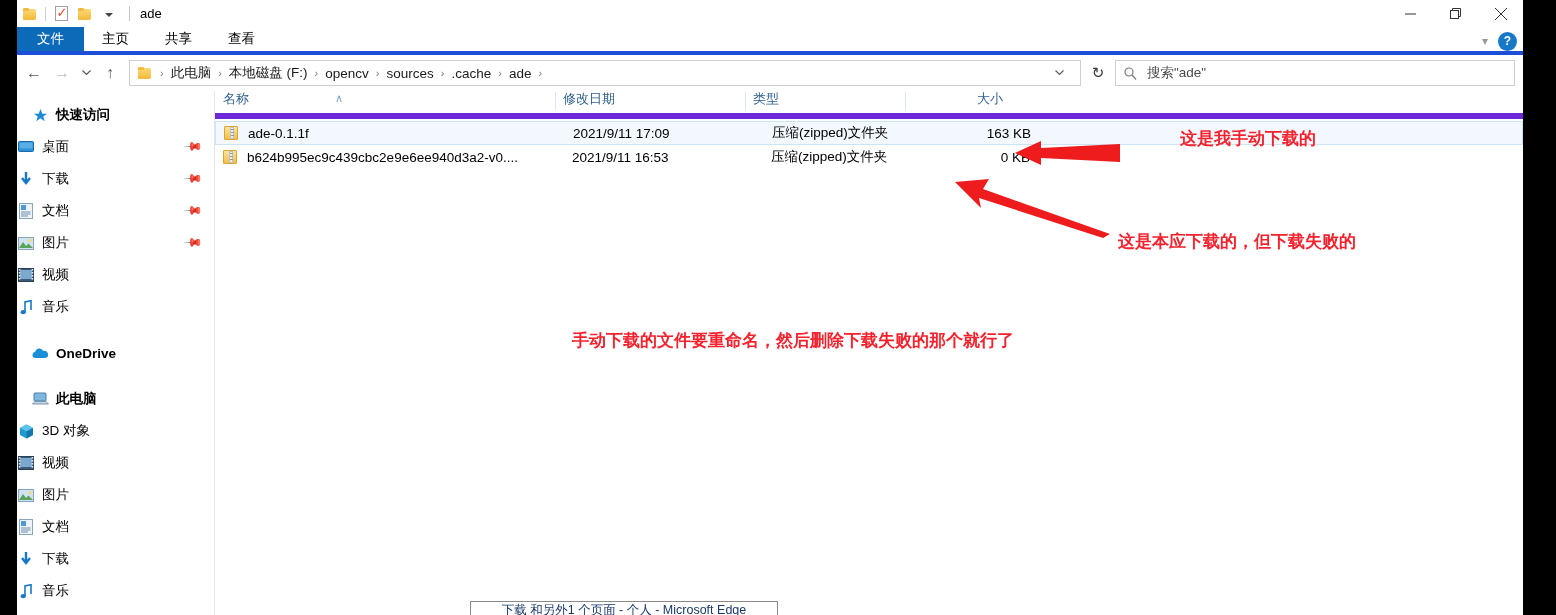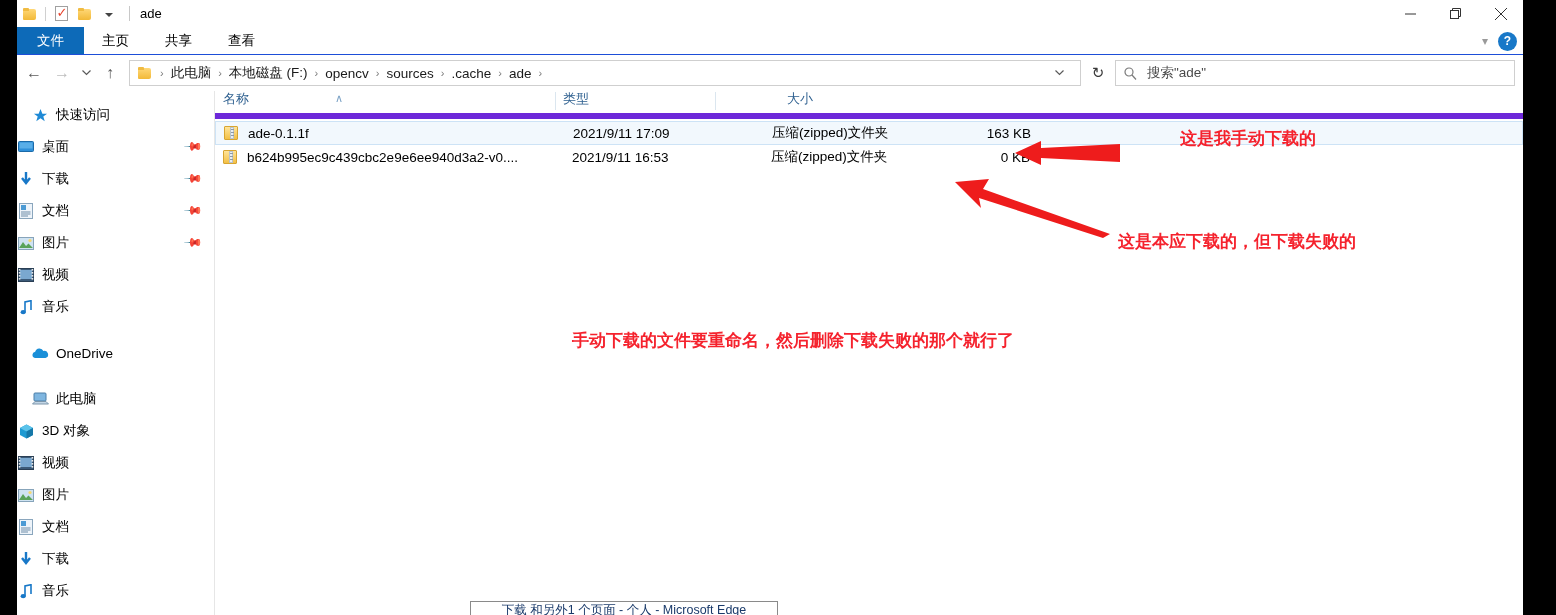--- a/index.html
+++ b/index.html
@@ -31,21 +31,21 @@
   .props-ico { width:13px; height:15px; background:#fff; border:1px solid #a0a0a0; position:relative; }
   .props-ico:after { content:"✓"; position:absolute; left:1px; top:-2px; font-size:13px; color:#e8402a; font-weight:bold; }
 
   .caret-down { width:0;height:0;border-left:4px solid transparent;border-right:4px solid transparent;border-top:4px solid #444; margin-top:2px;}
 
   .wctrls { position:absolute; right:0; top:0; display:flex; }
   .wbtn { width:45px; height:27px; display:flex; align-items:center; justify-content:center; color:#333; font-size:14px; }
   .wbtn svg { display:block; }
 
   
-  .ribbon { height:28px; background:#fff; display:flex; align-items:stretch; position:relative; border-bottom:1px solid #1d4ed8;}
+  .ribbon { height:28px; background:#fff; display:flex; align-items:stretch; position:relative; border-bottom:4px solid #1d4ed8;}
   .tab { padding:0 18px; display:flex; align-items:center; font-size:13.5px; color:#000; }
   .tab.file { background:#0d6ab8; color:#fff; padding:0 20px; }
   .ribbon-right { position:absolute; right:6px; top:0; height:28px; display:flex; align-items:center; gap:10px; }
   .chev { color:#9a9a9a; font-size:12px; }
   .help { width:19px; height:19px; border-radius:50%; background:#1878c8; color:#fff; font-size:12px;
           display:flex; align-items:center; justify-content:center; font-weight:bold; }
 
   
   .addrbar { height:36px; display:flex; align-items:center; padding:0 8px 0 4px; background:#fff; gap:2px; }
   .nav-btn { width:26px; height:26px; display:flex; align-items:center; justify-content:center; color:#5a5a5a; font-size:16px; }
@@ -58,21 +58,21 @@
   .crumb-dd { width:30px; height:26px; display:flex; align-items:center; justify-content:center; color:#5a5a5a; }
   .refresh { width:30px; height:26px; display:flex; align-items:center; justify-content:center; color:#3a3a3a; font-size:15px; }
   .searchbox { width:400px; height:26px; border:1px solid #cfcfcf; display:flex; align-items:center; padding:0 8px; gap:10px; }
   .searchbox .ph { color:#4a4a4a; font-size:13.5px; }
 
   
   .split { display:flex; height:calc(615px - 27px - 28px - 36px); }
   .sidebar { width:198px; padding-top:8px; position:relative; }
   .sb-sep { position:absolute; right:0; top:0; width:1px; height:100%; background:#e6e6e6; }
   .sb-item { height:32px; display:flex; align-items:center; font-size:13.5px; color:#000; position:relative; }
-  .sb-item.root { padding-left:14px; }
+  .sb-item.root { padding-left:14px;font-weight:bold; }
   .sb-item .ic { width:18px; height:18px; margin-right:7px; display:flex; align-items:center; justify-content:center; }
   .sb-gap { height:14px; }
   .pin { position:absolute; right:14px; color:#8a8a8a; font-size:12px; transform:rotate(45deg); }
 
   .content { flex:1; position:relative; }
   .colhead { height:28px; display:flex; align-items:flex-end; border-bottom:6px solid #6d28d9; position:relative; }
   .col { font-size:13px; color:#2d5f8f; padding:0 0 5px 8px; position:relative; height:100%;
          display:flex; align-items:flex-end; }
   .col + .col:before { content:""; position:absolute; left:0; bottom:3px; width:1px; height:18px; background:#dbe6ef; }
   .c-name { width:340px; }
@@ -403,20 +403,23 @@
         </div>
 
       </div>
 
       <div class="content">
 
         <div class="colhead">
           <div class="col c-name">
             <span>名称</span>
             <span class="sortmark">∧</span>
+          </div>
+          <div class="col c-date">
+            <span>修改日期</span>
           </div>
           <div class="col c-type">
             <span>类型</span>
           </div>
           <div class="col c-size">
             <span>大小</span>
           </div>
         </div>
 
         <div class="rows">

